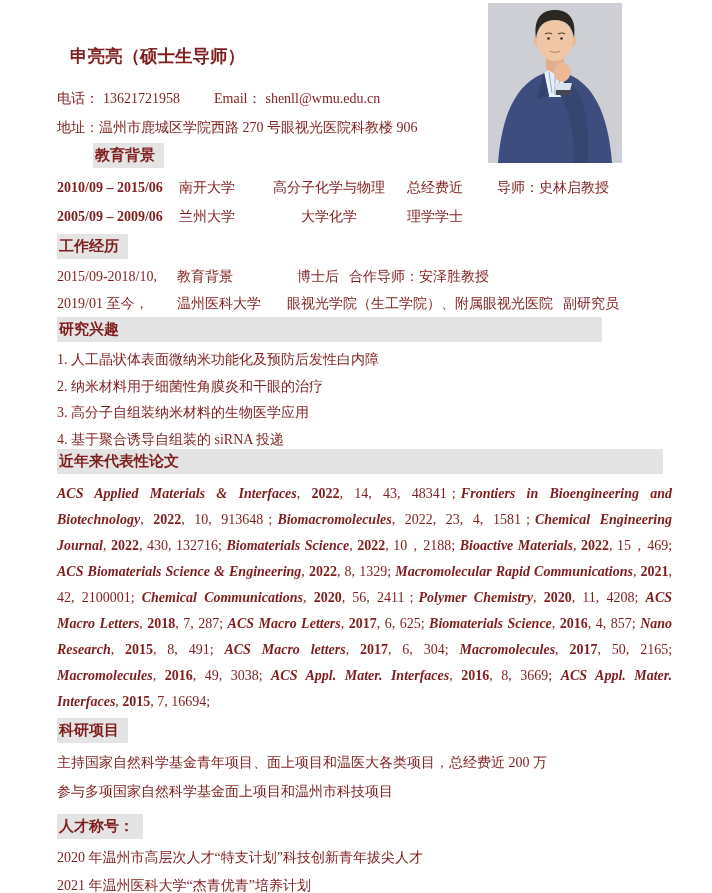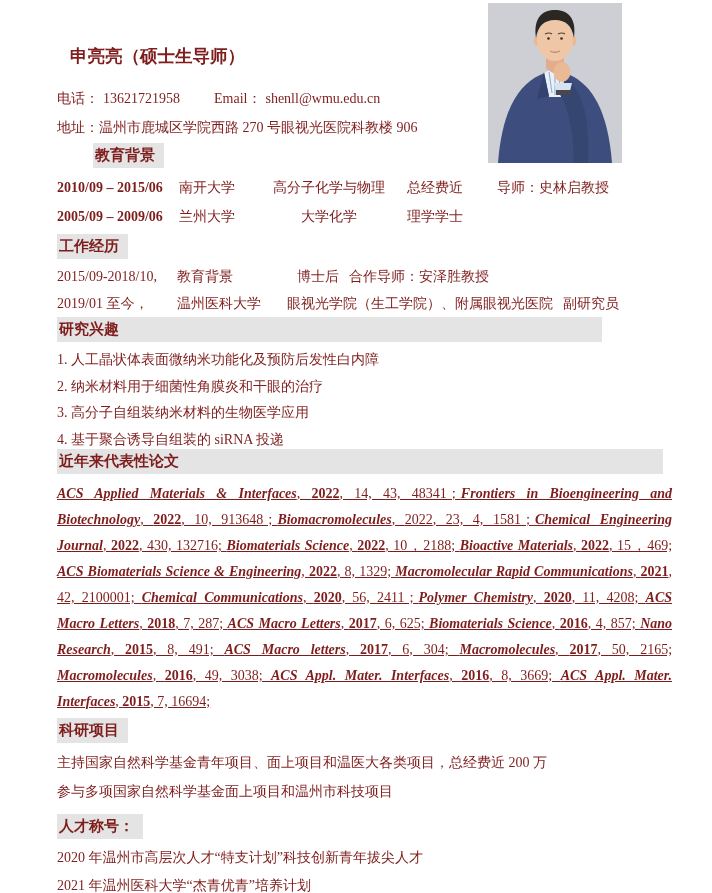--- a/index.html
+++ b/index.html
@@ -40,21 +40,21 @@
   .work-row{font-size:14px;line-height:19px;margin-top:8px;}
   .wr-period{display:inline-block;min-width:108px;}
   .wr-org{display:inline-block;min-width:100px;margin-left:12px;}
   .wr-dept{margin-left:10px;}
   .wr-role{margin-left:10px;}
   .wr-adv{margin-left:10px;}
 
   .interests{margin-top:5px;}
   .interest-row{font-size:14px;line-height:26.5px;}
 
-  .pubs{margin:7px 0 0 0;font-size:14px;line-height:26px;text-align:justify;text-decoration:underline;}
+  .pubs{margin:7px 0 0 0;font-size:14px;line-height:26px;text-align:justify;}
   .pub-journal{font-weight:bold;}
   .pub-year{font-weight:bold;}
 
   .proj-row{font-size:14px;line-height:19px;margin-top:10px;}
   .tal-row{font-size:14px;line-height:19px;margin-top:9px;}
 
   .photo{position:absolute;left:488px;top:3px;width:134px;height:160px;}
 </style>
 </head>
 <body>

